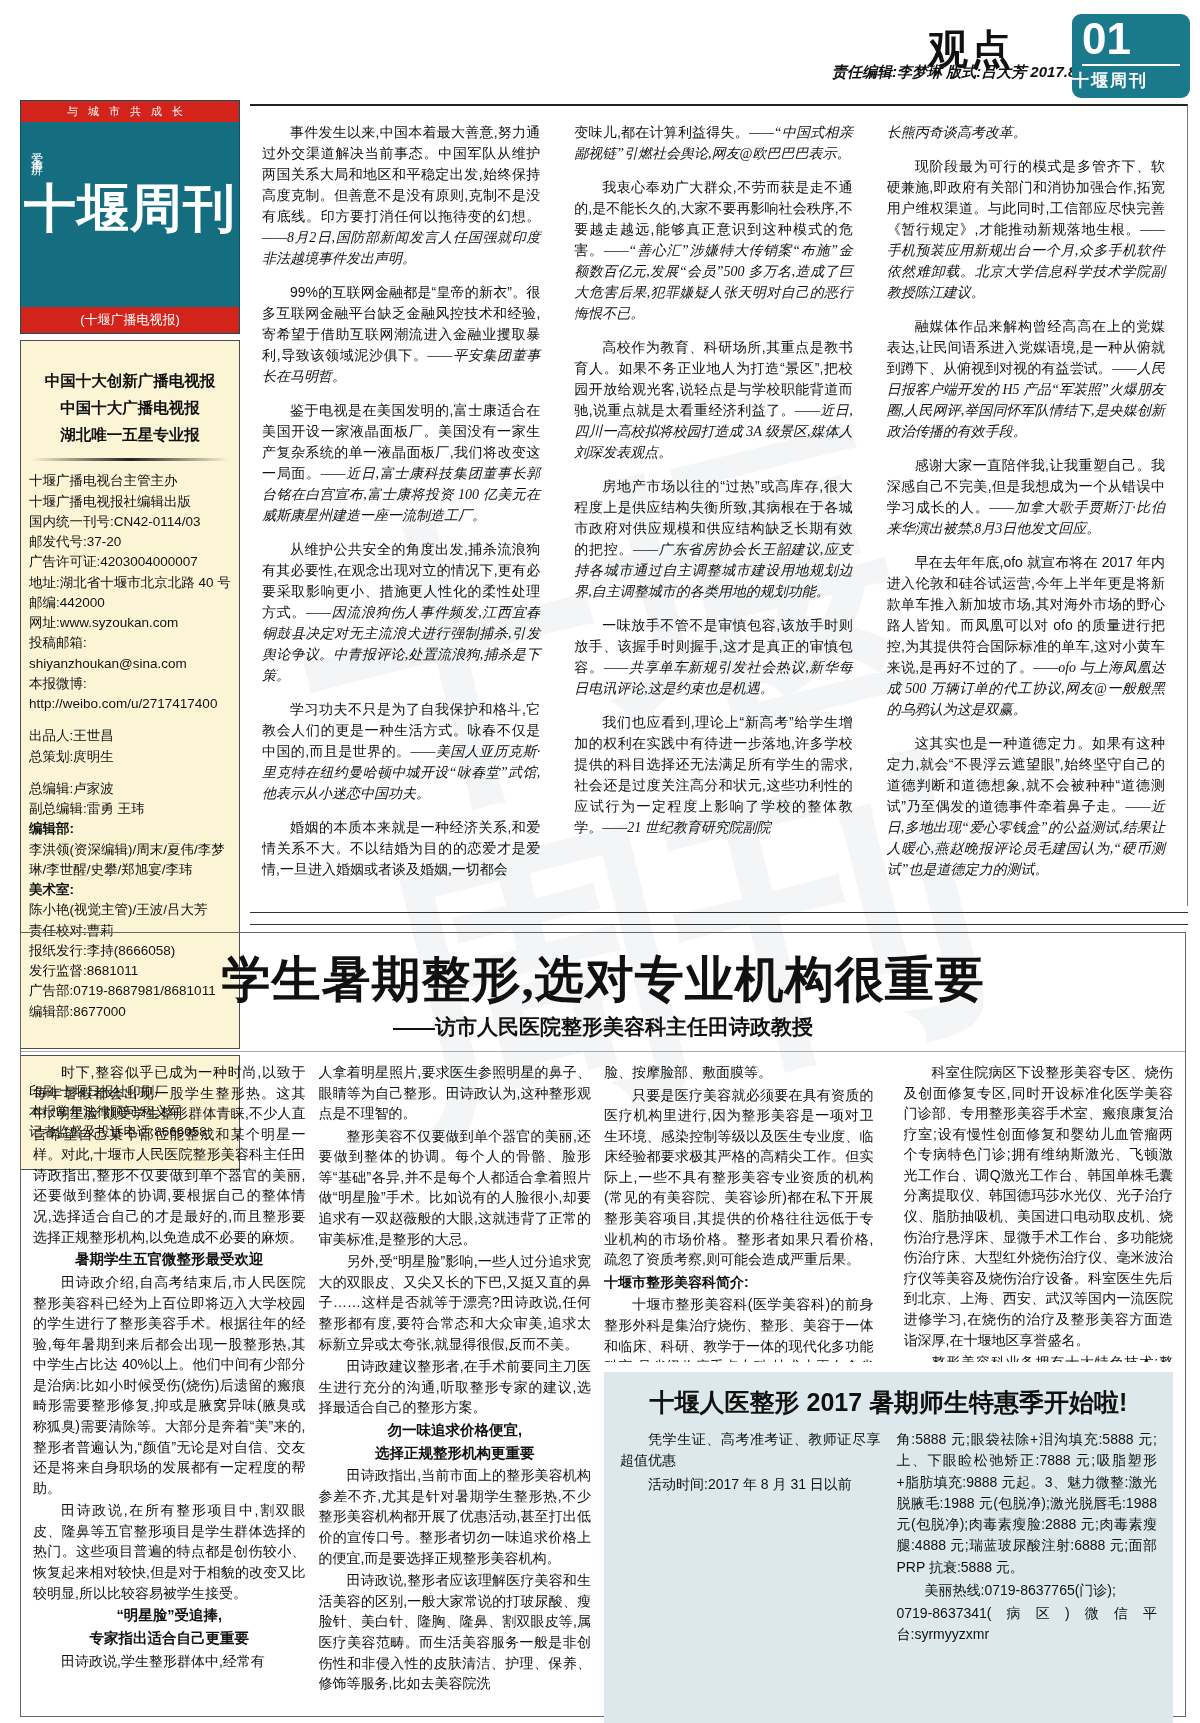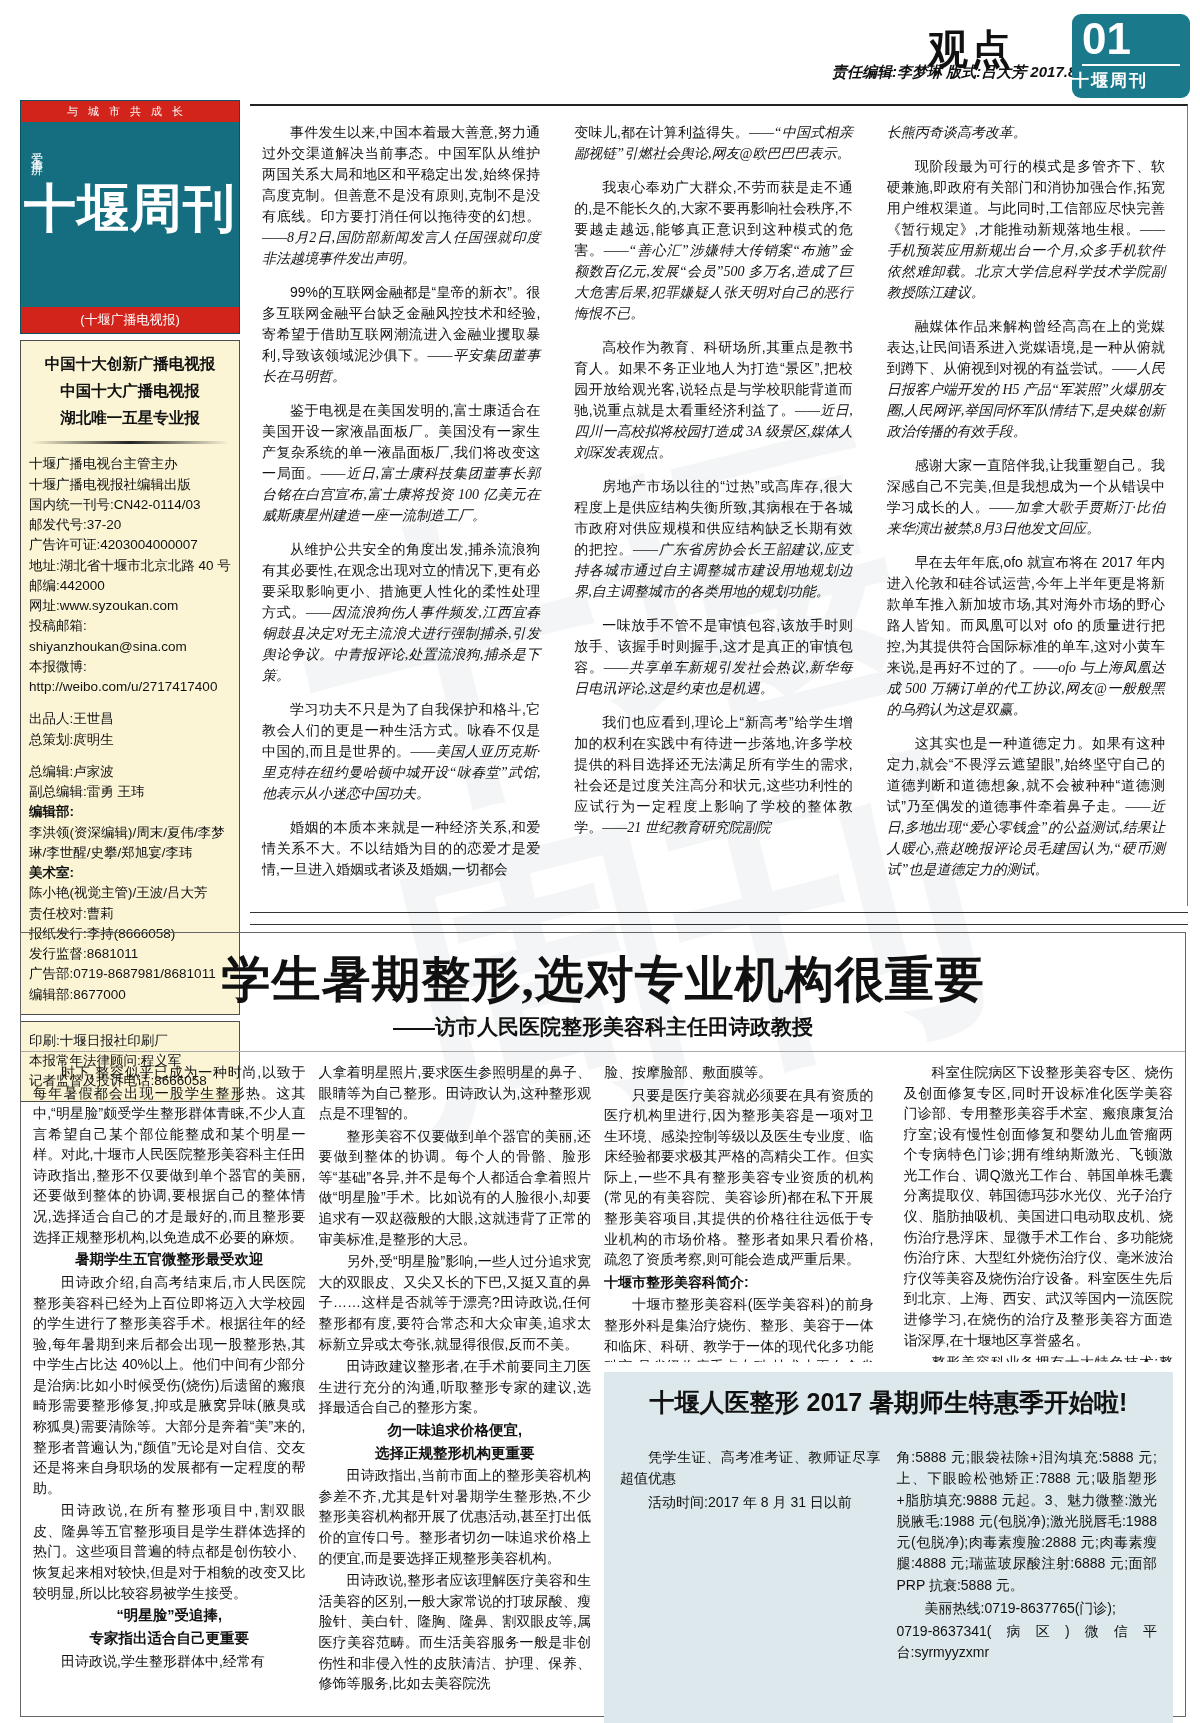--- a/index.html
+++ b/index.html
@@ -18,21 +18,21 @@
   
   .sidebar{position:absolute;left:20px;top:100px;width:220px;}
   .masthead{background:#156e80;position:relative;height:232px;border:1px solid #0d5260;}
   .mast-strip{background:#d2241a;color:#fff;text-align:center;}
   .strip-top{font-size:11px;letter-spacing:10px;line-height:21px;}
   .strip-bot{font-size:13px;line-height:26px;position:absolute;bottom:0;left:0;right:0;}
   .mast-logo{color:#fff;font-size:52px;font-weight:900;text-align:center;margin-top:52px;
       letter-spacing:1px;font-family:"Liberation Serif",serif;}
   .mast-vert{position:absolute;left:7px;top:42px;writing-mode:vertical-rl;color:#fff;
       font-size:12px;letter-spacing:4px;}
-  .side-box{background:#fbf5d6;border:1px solid #4d4d4d;padding:9px 8px;font-size:13.5px;
+  .side-box{background:#fbf5d6;border:1px solid #4d4d4d;padding:26px 8px;font-size:13.5px;
       line-height:1.5;margin-top:6px;}
   .honor{font-weight:bold;font-size:15.5px;text-align:center;line-height:1.75;}
   .divider{height:3px;margin:10px 2px;background:linear-gradient(90deg,#fbf5d6,#222,#fbf5d6);}
   .gap{height:12px;}
   .blabel{font-weight:bold;}
   
   .opinions{position:absolute;left:250px;top:104px;width:938px;height:802px;
       border-top:2px solid #222;border-right:1px solid #777;box-sizing:border-box;
       display:flex;gap:18px;padding:16px 14px 0 4px;}
   .op-col{flex:1;overflow:hidden;}
@@ -53,21 +53,21 @@
   .art-col p{margin:0 0 2px;text-indent:2em;font-size:14px;line-height:1.47;text-align:justify;}
   .art-col p.cont{text-indent:0;}
   .sub-h{font-weight:bold;text-align:center;font-size:14.5px;line-height:1.5;margin:1px 0;}
   .lead-h{font-weight:bold;text-indent:0 !important;}
   .right-group{width:569px;display:flex;flex-direction:column;}
   .rg-cols{display:flex;gap:30px;height:300px;overflow:hidden;justify-content:space-between;}
   .rg-cols .art-col{height:300px;}
   
   .ad-box{background:#dce8eb;margin-top:10px;height:352px;padding:10px 16px;
       box-sizing:border-box;overflow:hidden;}
-  .ad-title{text-align:center;font-size:25px;font-weight:900;margin:4px 0 28px;}
+  .ad-title{text-align:center;font-size:25px;font-weight:900;margin:4px 0 10px;}
   .ad-cols{display:flex;gap:16px;}
   .ad-col{flex:1;font-size:14px;line-height:1.52;text-align:justify;}
   .ad-col p{margin:0 0 2px;text-indent:2em;}
   .ad-col p.cont{text-indent:0;}
   
   .watermark{position:absolute;left:340px;top:430px;font-size:300px;font-weight:900;
       color:#9aa8ad;opacity:.10;transform:rotate(-14deg);pointer-events:none;
       line-height:1.1;z-index:0;font-family:"Liberation Serif",serif;}
   .content-layer{position:relative;z-index:1;}
 </style>

